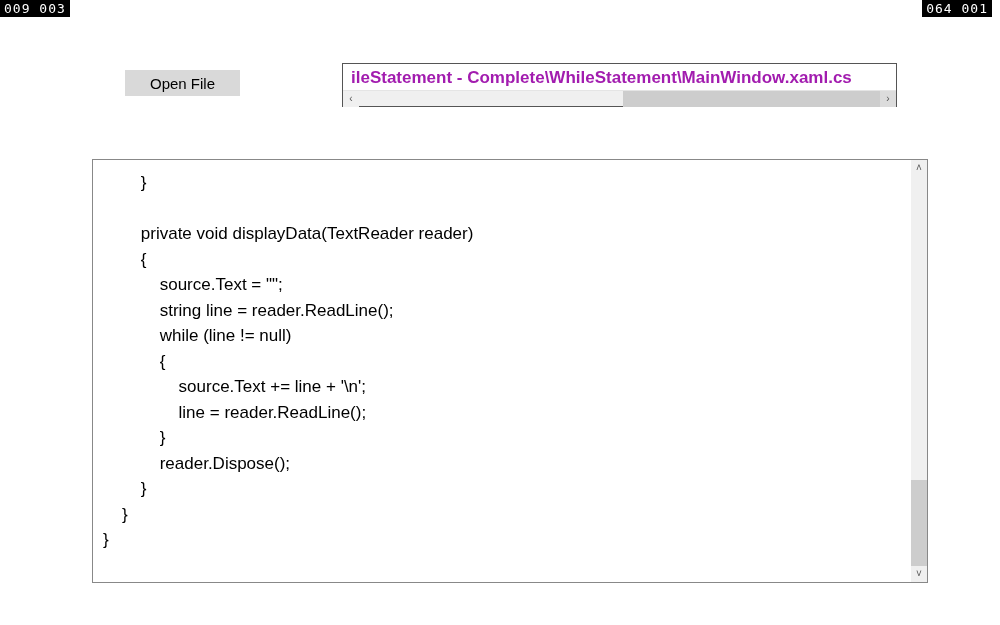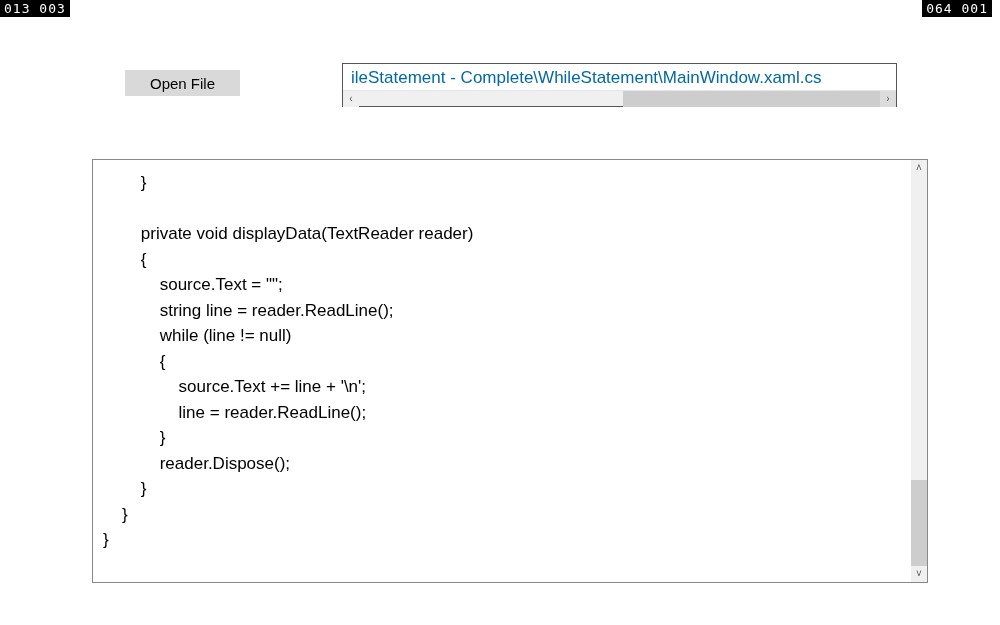--- a/index.html
+++ b/index.html
@@ -45,23 +45,24 @@
     position: absolute;
     left: 342px;
     top: 63px;
     width: 555px;
     border: 1px solid #555;
     background: #fff;
   }
   .path-text {
     padding: 4px 8px 2px 8px;
     font-size: 17px;
-    color: #0369a1;
+    color: #a21caf;
     white-space: nowrap;
     overflow: hidden;
+    font-weight: bold;
   }
   .path-scroll {
     height: 16px;
     background: #f0f0f0;
     position: relative;
     border-top: 1px solid #e5e5e5;
   }
   .path-scroll-btn {
     position: absolute;
     top: 0;
@@ -137,21 +138,21 @@
     left: 0;
     width: 16px;
     top: 320px;
     bottom: 16px;
     background: #cdcdcd;
   }
 </style>
 </head>
 <body>
 
-<div class="corner-label corner-left">013  003</div>
+<div class="corner-label corner-left">009  003</div>
 <div class="corner-label corner-right">064  001</div>
 
 <button class="open-file-btn">Open File</button>
 
 <div class="path-box">
   <div class="path-text">ileStatement - Complete\WhileStatement\MainWindow.xaml.cs</div>
   <div class="path-scroll">
     <div class="path-scroll-btn path-scroll-left">‹</div>
     <div class="path-scroll-thumb"></div>
     <div class="path-scroll-btn path-scroll-right">›</div>

